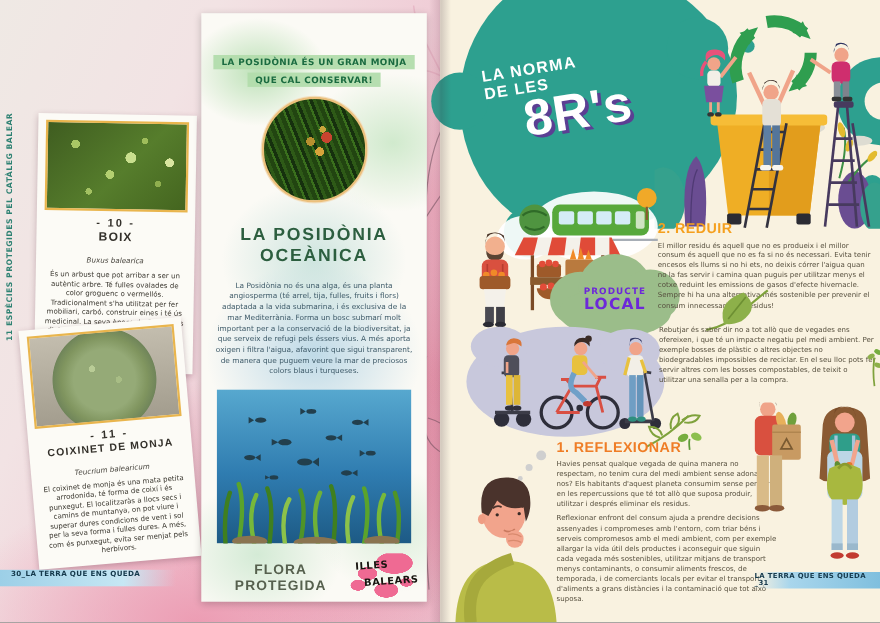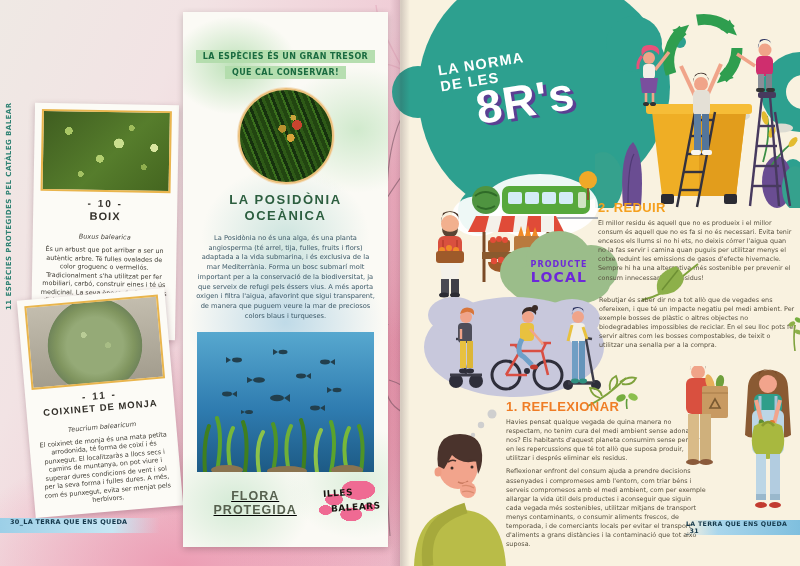--- a/index.html
+++ b/index.html
@@ -57,24 +57,24 @@
   .banner-strip{display:block;width:fit-content;margin:0 auto 3px;background:rgba(178,220,172,.95);
     color:#1a6b40;font-size:8px;font-weight:700;letter-spacing:.4px;padding:2px 7px;}
   .circle-photo{width:92px;height:92px;border-radius:50%;margin:9px auto 0;border:2px solid #ecc07c;
     box-shadow:0 0 0 1px #f3e0c2;
     background:
       radial-gradient(circle 5px at 62% 38%, #c8442f 98%, transparent),
       radial-gradient(circle 4px at 55% 52%, #d8a43a 98%, transparent),
       radial-gradient(circle 4px at 46% 42%, #b8902f 98%, transparent),
       radial-gradient(circle 3px at 58% 30%, #caa53c 98%, transparent),
       repeating-linear-gradient(68deg,#16300e 0 3px,#2e5a17 3px 6px,#224511 6px 10px,#3a6f1d 10px 12px);}
-  .pos-title{margin-top:8px;color:#2c5e3f;font-size:13px;letter-spacing:1.6px;line-height:1.2;}
+  .pos-title{margin-top:20px;color:#2c5e3f;font-size:16px;letter-spacing:1.6px;line-height:1.2;}
   .pos-body{margin:9px 13px 0;font-size:6.7px;line-height:1.45;color:#3e5a68;}
   .sea-photo{width:177px;height:140px;margin:11px auto 0;}
-  .panel-footer{display:flex;align-items:center;padding:0 10px;margin-top:9px;text-decoration:underline;}
+  .panel-footer{display:flex;align-items:center;padding:0 10px;margin-top:9px;}
   .flora-label{font-size:12.5px;letter-spacing:1px;color:#56604e;}
   .ib-logo{position:relative;width:66px;height:44px;
     background:
       radial-gradient(ellipse 17px 10px at 68% 20%, #ef6a93 97%, transparent),
       radial-gradient(ellipse 9px 6px at 28% 42%, #ef6a93 97%, transparent),
       radial-gradient(ellipse 7px 5px at 14% 66%, #ef6a93 97%, transparent),
       radial-gradient(ellipse 11px 7px at 56% 76%, #ef6a93 97%, transparent),
       radial-gradient(ellipse 6px 4px at 86% 60%, #ef6a93 97%, transparent);}
   .ib-logo i{position:absolute;font-style:normal;font-weight:700;color:#17140f;font-size:9px;letter-spacing:.5px;transform:rotate(-4deg);}
   .ib-l1{left:6px;top:7px;} .ib-l2{left:14px;top:21px;}
@@ -155,21 +155,21 @@
     <article class="abs species-card card11">
       <div class="photo photo-coixinet"></div>
       <div class="card-index display">- 11 -</div>
       <h3 class="card-title display">COIXINET DE MONJA</h3>
       <div class="latin">Teucrium balearicum</div>
       <p class="card-body">El coixinet de monja és una mata petita arrodonida, té forma de coixí i és punxegut. El localitzaràs a llocs secs i camins de muntanya, on pot viure i superar dures condicions de vent i sol per la seva forma i fulles dures. A més, com és punxegut, evita ser menjat pels herbívors.</p>
     </article>
 
     <aside class="abs posidonia-panel">
       <div>
-        <span class="banner-strip">LA ESPÈCIES ÉS UN GRAN TRESOR</span>
+        <span class="banner-strip">LA POSIDÒNIA ÉS UN GRAN MONJA</span>
         <span class="banner-strip">QUE CAL CONSERVAR!</span>
       </div>
       <div class="circle-photo"></div>
       <h2 class="pos-title display">
         <span style="display:block">LA POSIDÒNIA</span>
         <span style="display:block">OCEÀNICA</span>
       </h2>
       <p class="pos-body">La Posidònia no és una alga, és una planta angiosperma (té arrel, tija, fulles, fruits i flors) adaptada a la vida submarina, i és exclusiva de la mar Mediterrània. Forma un bosc submarí molt important per a la conservació de la biodiversitat, ja que serveix de refugi pels éssers vius. A més aporta oxigen i filtra l'aigua, afavorint que sigui transparent, de manera que puguem veure la mar de preciosos colors blaus i turqueses.</p>
       <div class="sea-photo">
         <svg width="100%" height="100%" viewBox="0 0 177 140">

